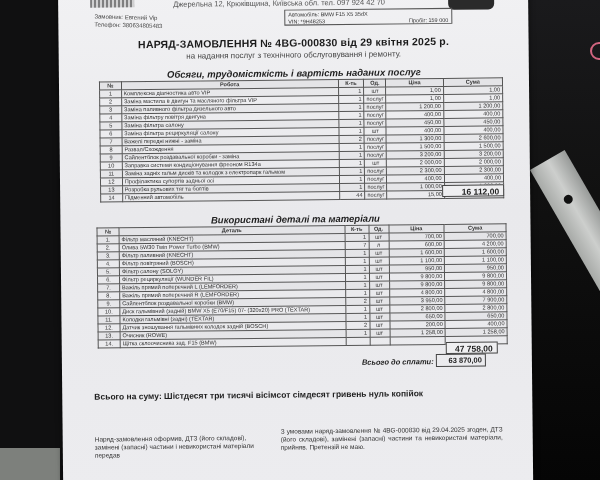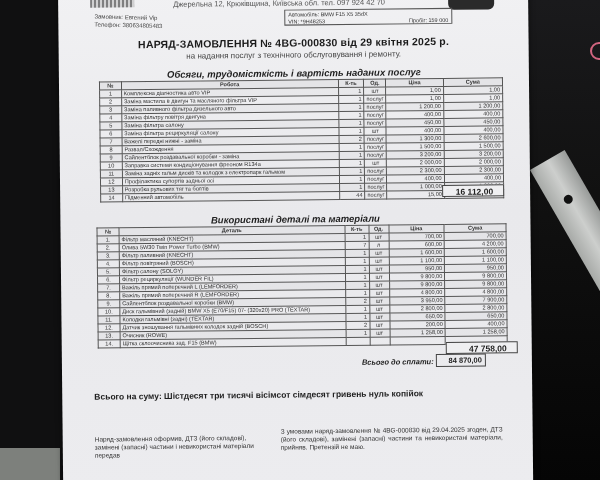--- a/index.html
+++ b/index.html
@@ -46,21 +46,21 @@
 
     table.grid { position: absolute; border-collapse: collapse; font-size: 5.6px; color: #333; }
     table.grid th, table.grid td { border: 0.7px solid #555; padding: 0 2px; height: 7px; line-height: 7px; white-space: nowrap; overflow: hidden; }
     table.grid th { font-weight: bold; text-align: center; font-size: 5.6px; background: #e4e4e7; }
     table.grid td.n { text-align: center; }
     table.grid td.r { text-align: right; }
     table.grid td.c { text-align: center; }
     table.grid tr:nth-child(odd) td { background: rgba(0,0,0,0.02); }
 
     .total-box { position: absolute; border: 1px solid #444; font-size: 8.5px; font-weight: bold;
-      text-align: right; padding: 0 10px; height: 12px; line-height: 12px; box-sizing: border-box; background: #efeff1; }
+      text-align: right; padding: 0 4px; height: 12px; line-height: 12px; box-sizing: border-box; background: #efeff1; }
 
     .pay-label { position: absolute; left: 300px; top: 371px; font-size: 7.5px; font-style: italic; font-weight: bold; color: #222; text-align: right; }
     .pay-box { position: absolute; left: 374px; top: 368px; width: 50px; height: 13px; border: 1px solid #444;
       font-size: 7.5px; font-weight: bold; text-align: right; padding: 0 3px; line-height: 12px; box-sizing: border-box; }
     .words { position: absolute; left: 32px; top: 402px; font-size: 8.5px; font-weight: bold; color: #1f1f1f; white-space: nowrap; }
 
     .sig-left { position: absolute; left: 32px; top: 446px; width: 160px; font-size: 6.5px; color: #333; line-height: 8px; }
     .sig-right { position: absolute; left: 218px; top: 440px; width: 222px; font-size: 6.5px; color: #333; line-height: 8px; text-align: justify; }
   </style>
 </head>
@@ -362,22 +362,22 @@
           <tr>
             <td class="n">14.</td>
             <td>Щітка склоочисника зад. F15 (BMW)</td>
             <td class="r"></td>
             <td class="c"></td>
             <td class="r"></td>
             <td class="r"></td>
           </tr>
         </tbody>
     </table>
-    <div class="total-box" style="left:384px; top:356px; width:72px;">47 758,00</div>
+    <div class="total-box" style="left:384px; top:356px; width:52px;">47 758,00</div>
 
     <div class="pay-label">Всього до сплати:</div>
-    <div class="pay-box">84 870,00</div>
+    <div class="pay-box">63 870,00</div>
     <div class="words">Всього на суму: Шістдесят три тисячі вісімсот сімдесят гривень нуль копійок</div>
 
     <div class="sig-left">Наряд-замовлення оформив, ДТЗ (його складові), замінені (запасні) частини і невикористані матеріали передав</div>
     <div class="sig-right">З умовами наряд-замовлення № 4BG-000830 від 29.04.2025 згоден, ДТЗ (його складові), замінені (запасні) частини та невикористані матеріали, прийняв. Претензій не маю.</div>
   </div>
 </div>
 
 </body></html>

